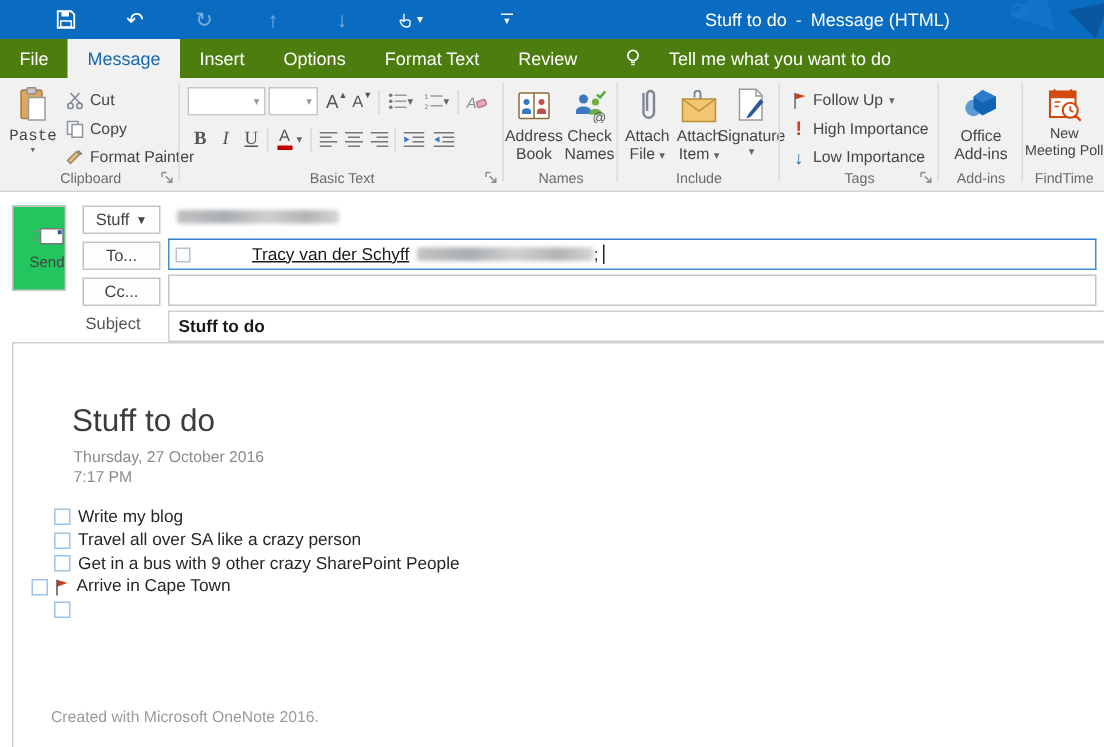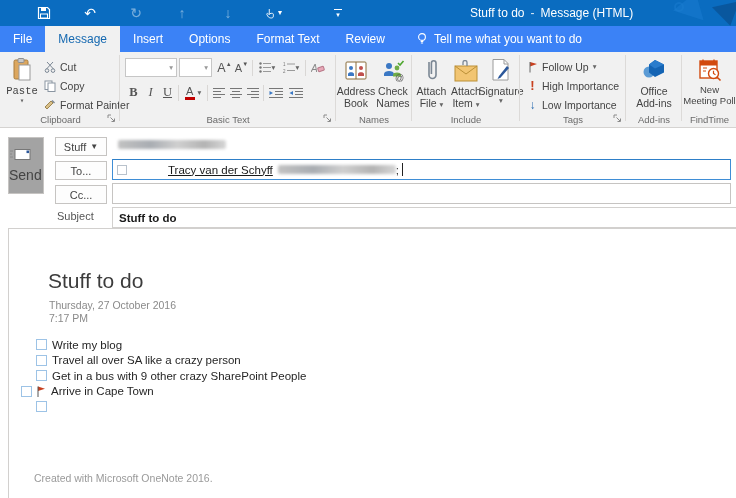--- a/index.html
+++ b/index.html
@@ -25,25 +25,25 @@
     justify-content:center; font-size:14px; line-height:1; }
   .qat .disabled { opacity:.45; }
   .qat .withdd { display:flex; align-items:center; gap:3px; }
   .qat .dd { font-size:8px; }
   .title-text { position:absolute; left:470px; top:6px; color:#fff;
     font-size:12px; white-space:nowrap; }
   .title-text .sep { margin:0 6px; opacity:.85; }
 
   
   .tabrow { position:absolute; left:0; top:26px; width:736px; height:26px;
-    background:#3b82f6; display:flex; align-items:stretch; }
+    background:#4d7c0f; display:flex; align-items:stretch; }
   .tab { color:#fff; font-size:12px; display:flex; align-items:center;
     padding:0 13px; cursor:default; white-space:nowrap; }
   .tab.active { background:#f1f1f1; color:#1468b0; }
-  .tellme { display:flex; align-items:center; gap:6px; color:#fff;
+  .tellme { display:flex; align-items:center; gap:18px; color:#fff;
     font-size:12px; padding:0 10px; margin-left:8px; white-space:nowrap; }
 
   
   .ribbon { position:absolute; left:0; top:52px; width:736px; height:76px;
     background:#f1f1f1; border-bottom:1px solid #d5d3d1; }
   .rgroup { position:absolute; top:0; height:75px; }
   .glabel { position:absolute; bottom:2px; left:0; right:0; text-align:center;
     font-size:9.5px; color:#6a6a6a; }
   .gdivider { position:absolute; top:3px; width:1px; height:66px; background:#dcdad8; }
   .launcher { position:absolute; bottom:3px; width:10px; height:10px; }
@@ -62,22 +62,22 @@
     justify-content:center; color:#555; font-size:12.5px; cursor:default; }
   .vsep { width:1px; height:16px; background:#d9d7d5; margin:0 2px; align-self:center; }
   .serif { font-family:"Liberation Serif", serif; }
 
   .row1, .row2 { position:absolute; left:4px; display:flex; align-items:center; }
   .row1 { top:6px; } .row2 { top:31px; }
 
   
   .compose { position:absolute; left:0; top:128px; width:736px; height:100px; background:#fff; }
   .sendbtn { position:absolute; left:8px; top:9px; width:36px; height:57px;
-    border:1px solid #c6c4c2; background:#a3a3a3; display:flex; flex-direction:column;
-    align-items:flex-start; justify-content:center; gap:6px; font-size:14px; color:#444;
+    border:1px solid #c6c4c2; background:#22c55e; display:flex; flex-direction:column;
+    align-items:flex-end; justify-content:center; gap:6px; font-size:10px; color:#444;
     cursor:default; }
   .fieldbtn { position:absolute; left:55px; width:52px; height:19px;
     border:1px solid #c6c4c2; background:#fdfdfd; color:#444; font-size:11px;
     display:flex; align-items:center; justify-content:center; gap:4px; cursor:default; }
   .redact { display:inline-block; height:9px; border-radius:2px;
     background:linear-gradient(90deg,#c2c2c2,#a9adb2 30%,#cfcfcf 55%,#b3b3b3 80%,#d6d6d6);
     filter:blur(1.4px); vertical-align:middle; }
   .fromval { position:absolute; left:118px; top:12px; }
   .tofield { position:absolute; left:112px; top:31px; right:5px; height:21px;
     border:1px solid #3f8ed6; border-top-color:#2e7fc8; background:#fff;

